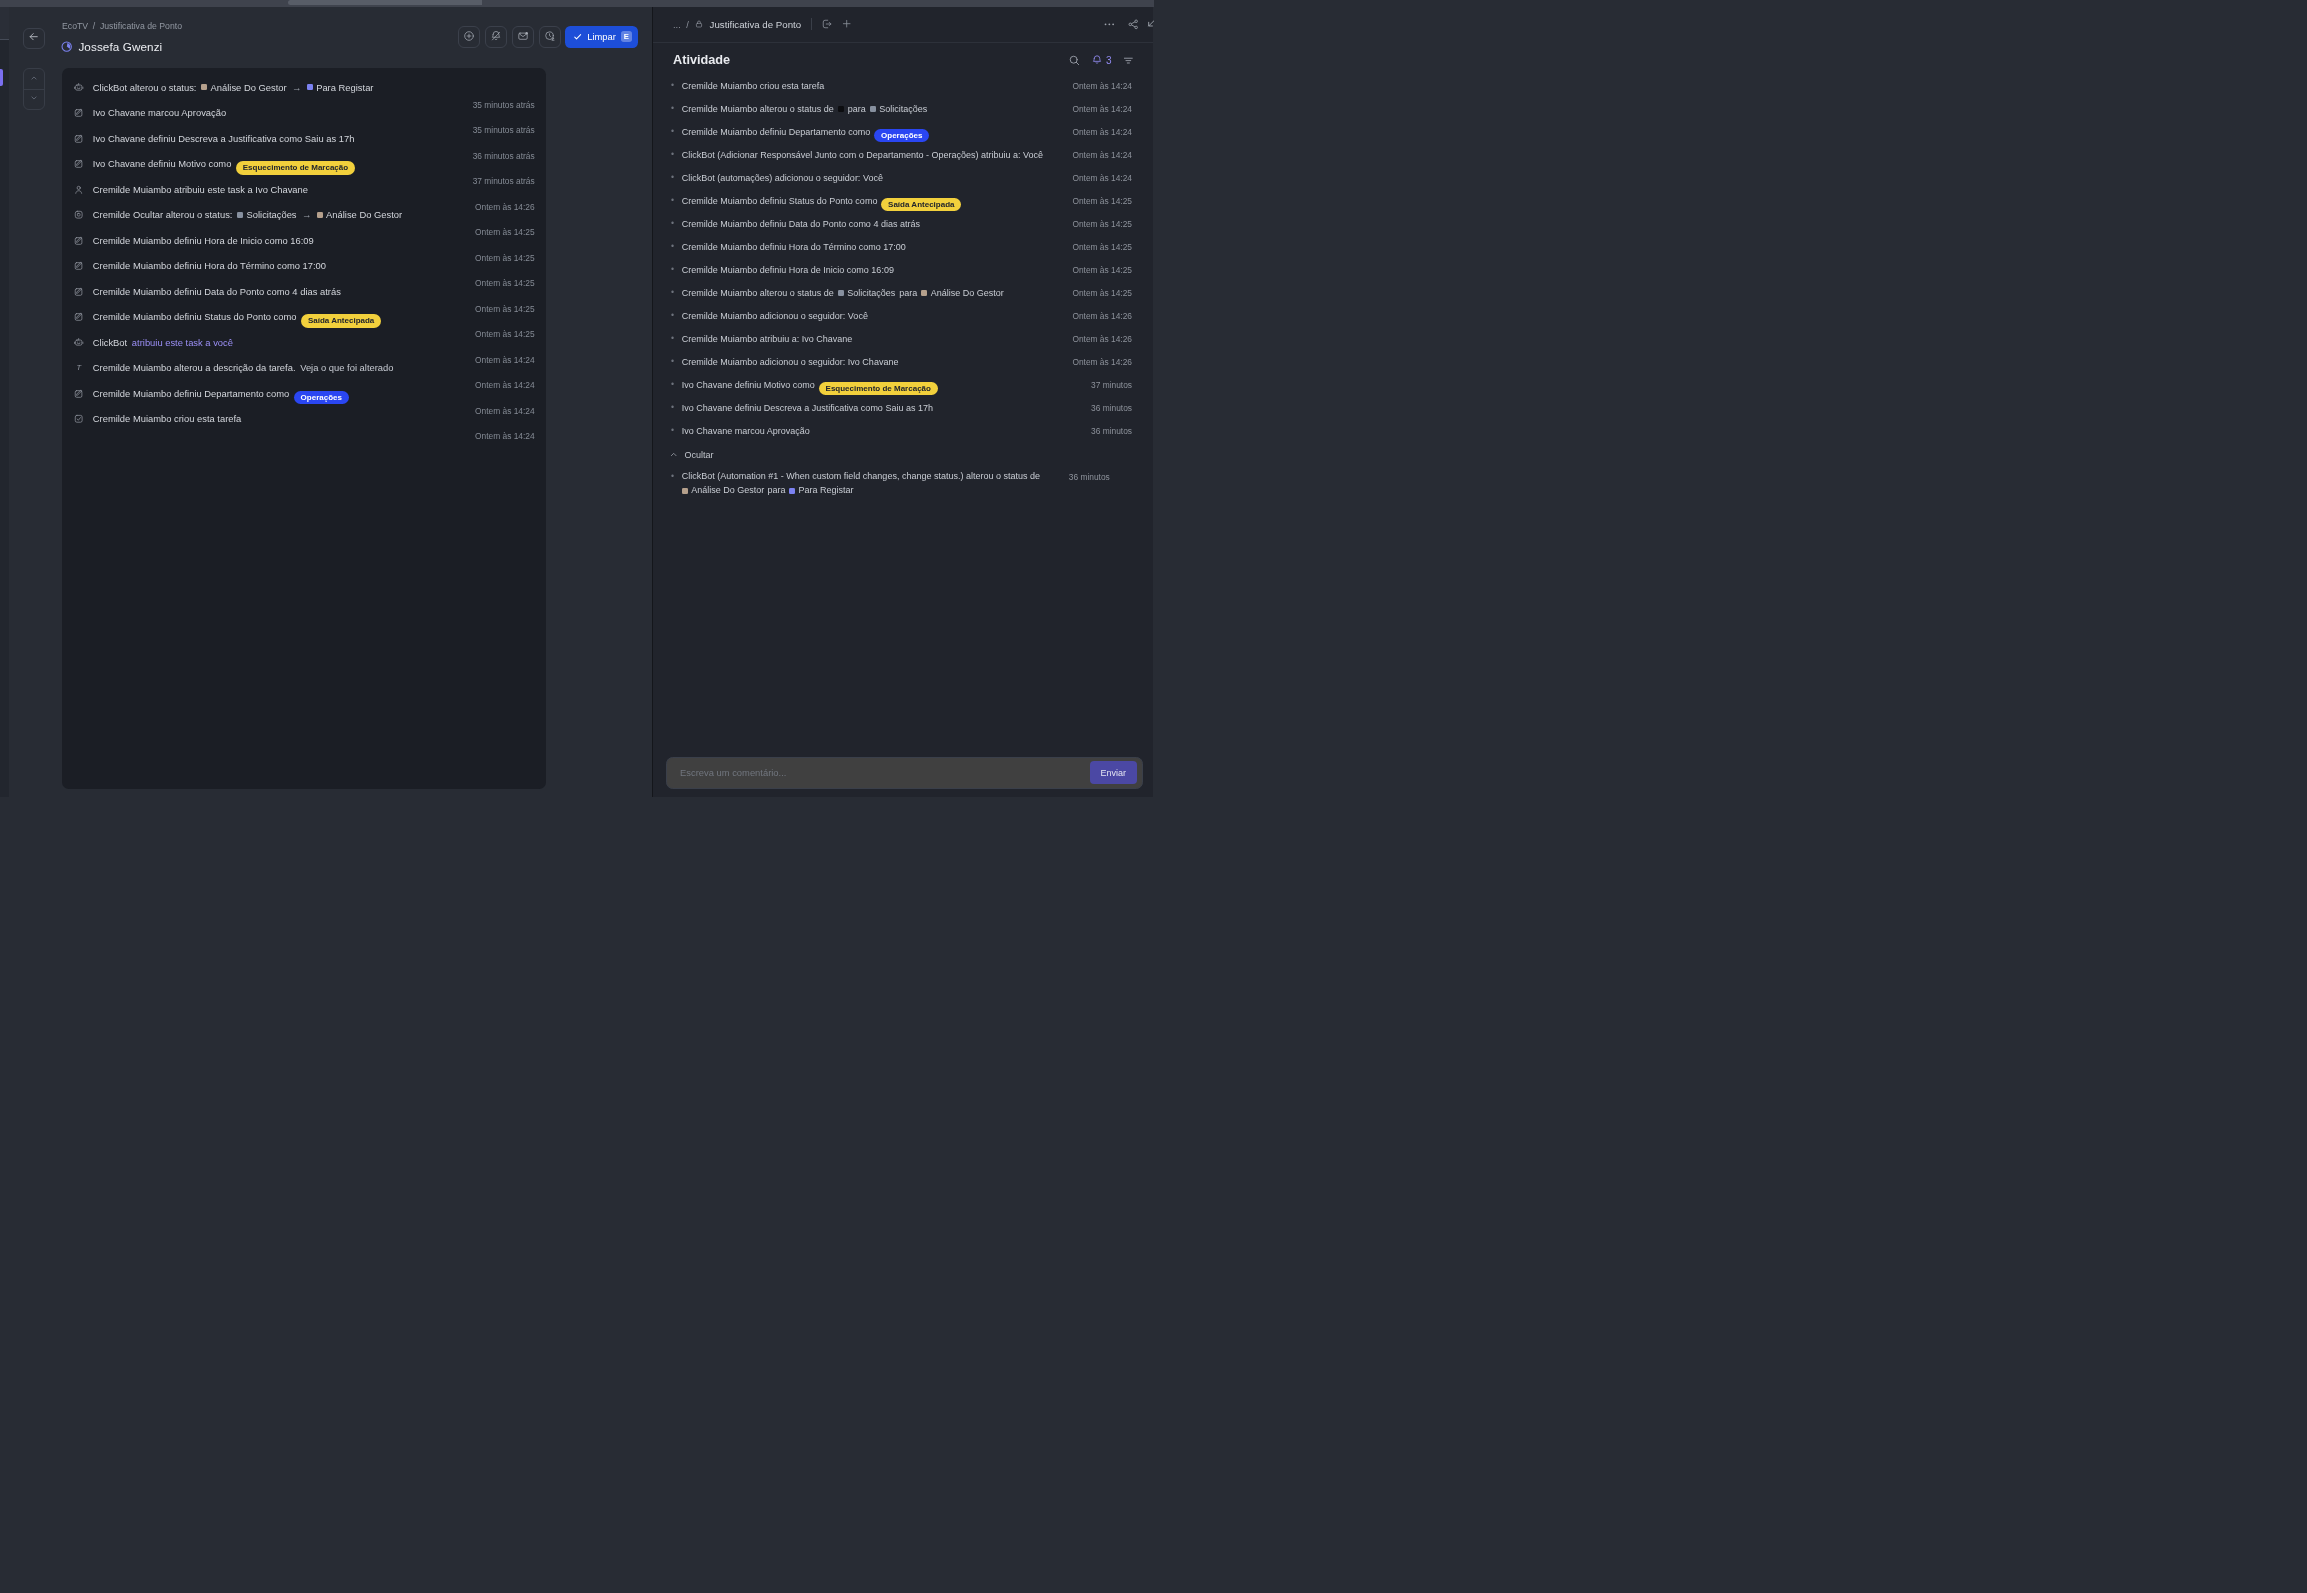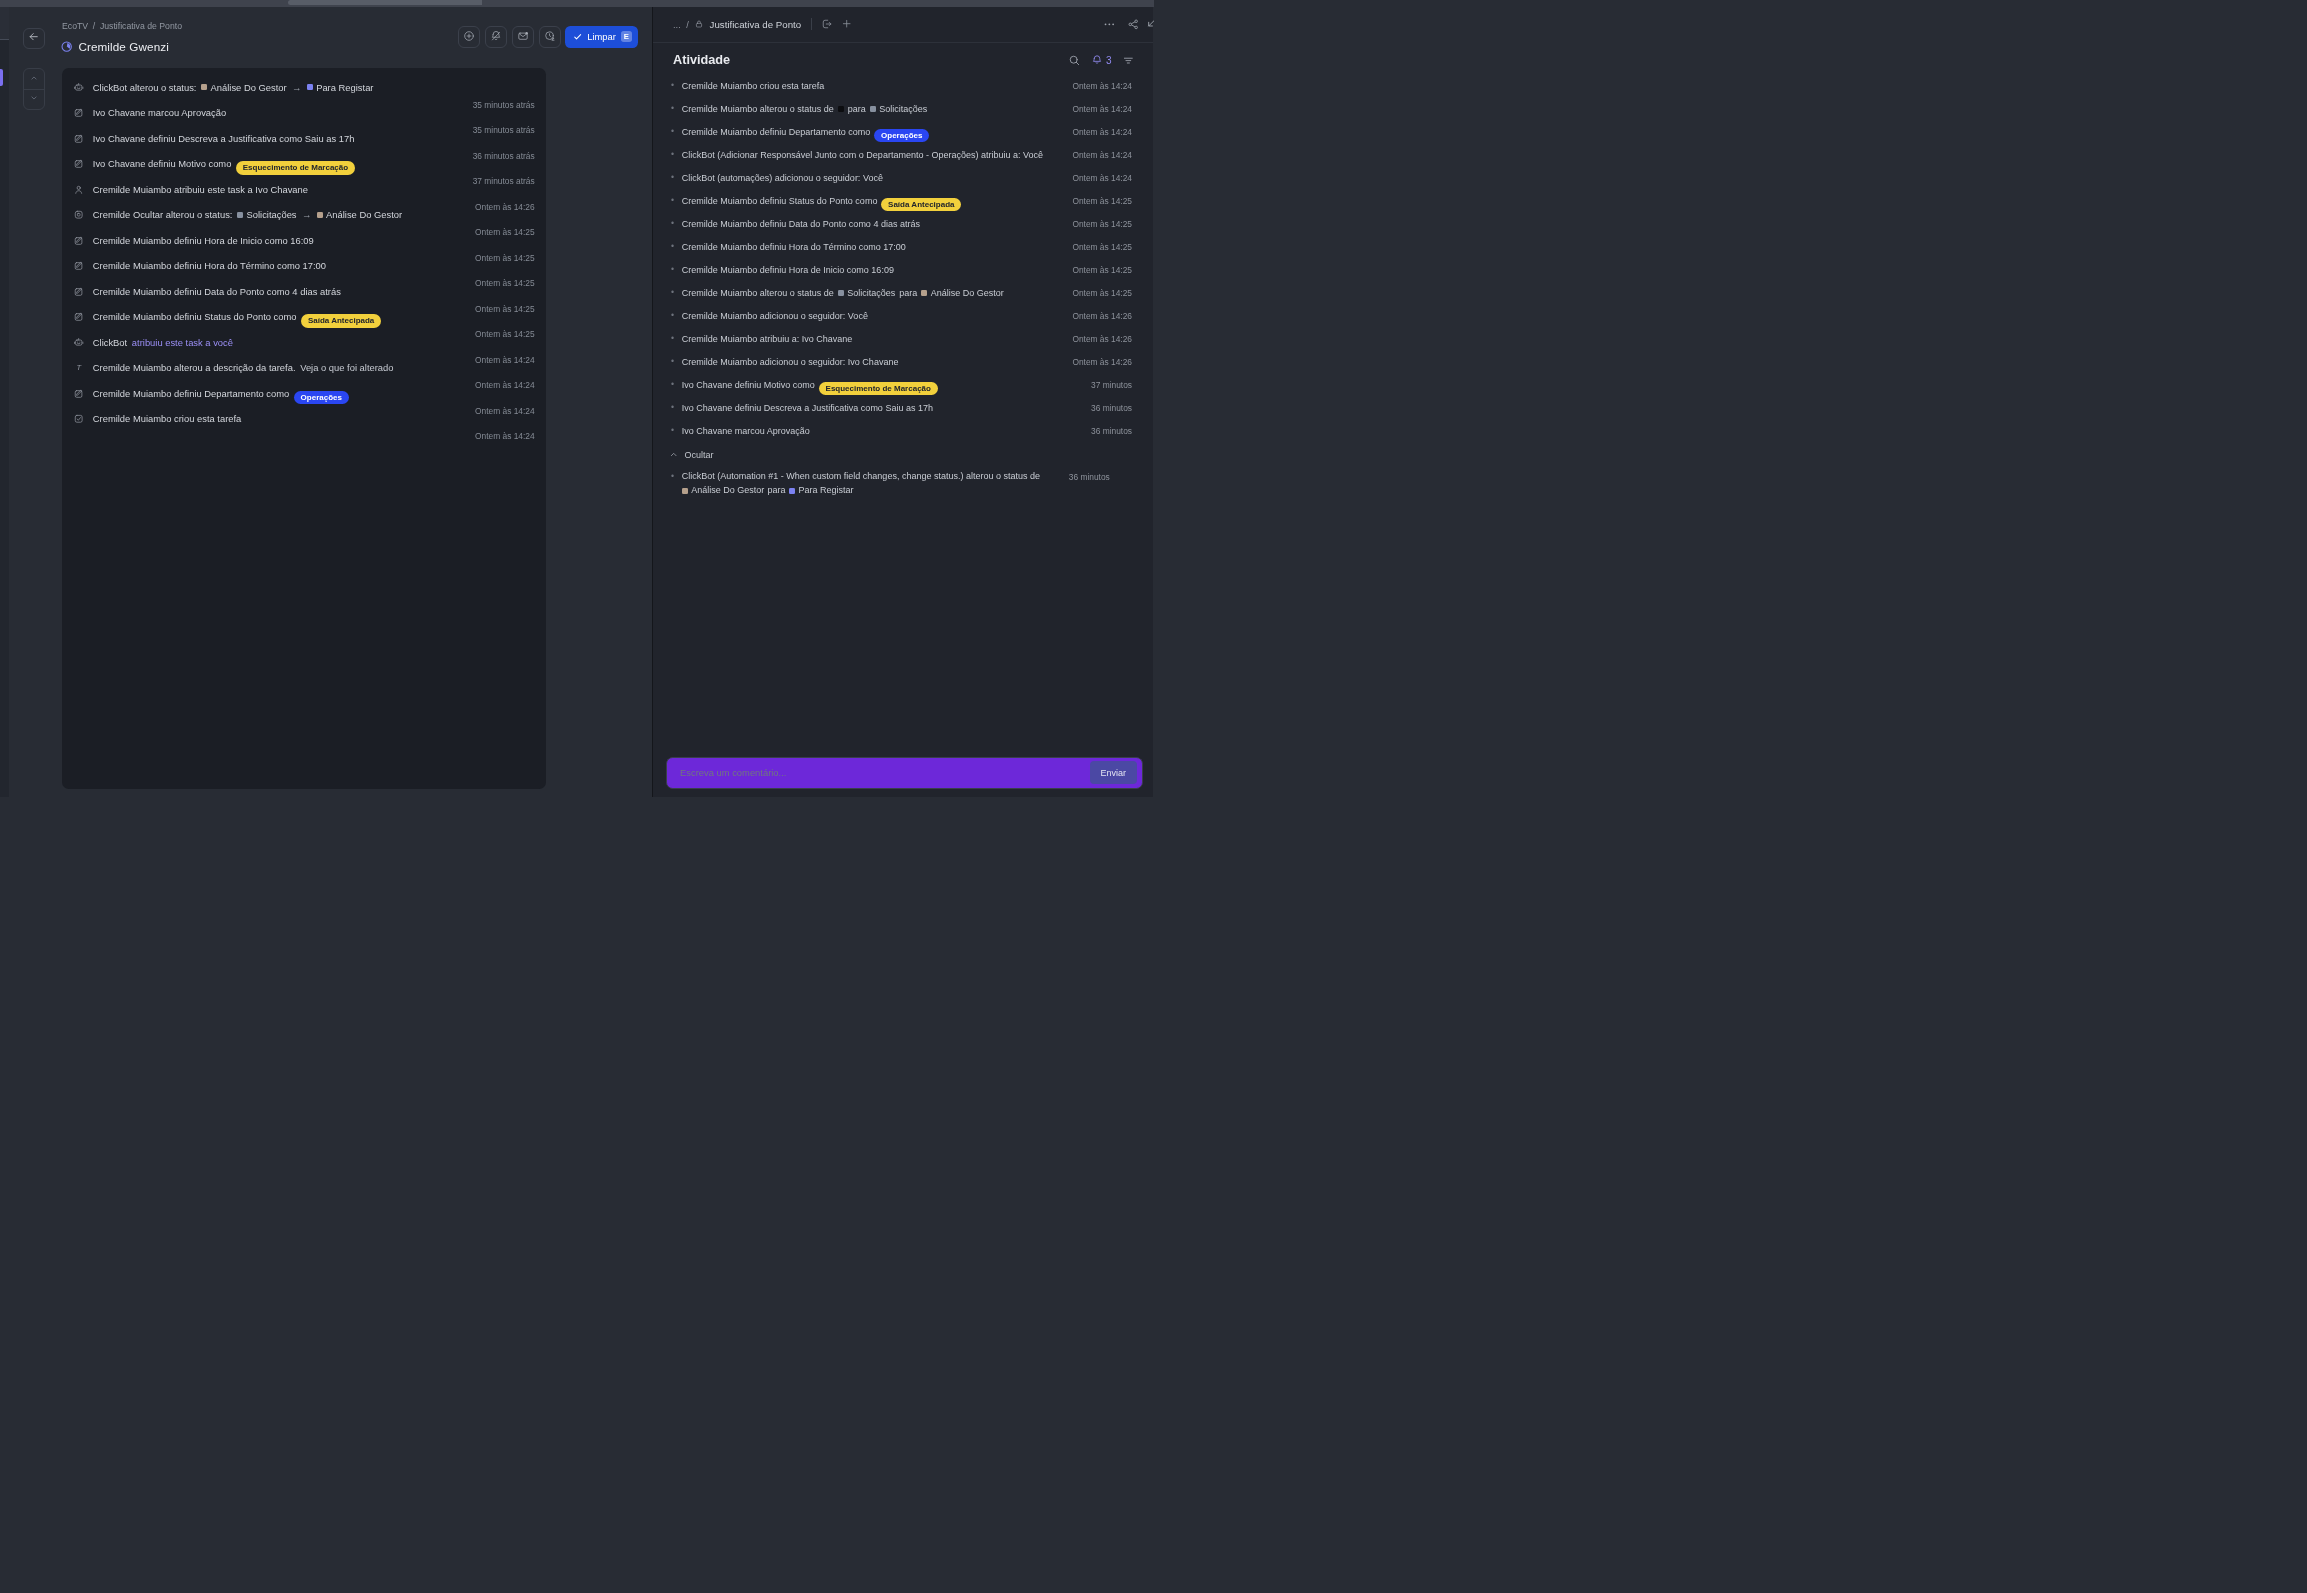--- a/index.html
+++ b/index.html
@@ -73,21 +73,21 @@
   .a-text{flex:1;display:flex;align-items:center;gap:4px;font-size:9px;color:#c9cdd4;white-space:nowrap;overflow:hidden;}
   .a-time{font-size:8.4px;color:#8d929b;white-space:nowrap;margin-left:8px;}
   .a-row.wrap{align-items:flex-start;padding-top:4px;padding-bottom:2.7px;}
   .a-row.wrap .a-bullet{margin-top:2px;}
   .a-row.wrap .a-text{display:block;white-space:normal;line-height:1.5;max-width:379px;}
   .a-row.wrap .a-text .status-chip{vertical-align:-0.7px;}
   .a-row.wrap .a-time{margin-top:1.3px;}
 
   .hide-row{display:flex;align-items:center;gap:6px;min-height:23px;padding:0 21px 0 16px;color:#c2c6cd;font-size:9px;cursor:pointer;margin-top:1.3px;}
 
-  .comment-box{position:absolute;left:13.4px;right:10px;bottom:8px;height:32px;background:#6d28d9;border:0.7px solid #3a3f4a;
+  .comment-box{position:absolute;left:13.4px;right:10px;bottom:8px;height:32px;background:#404040;border:0.7px solid #3a3f4a;
     border-radius:6.7px;display:flex;align-items:center;padding:0 5.4px 0 10.7px;box-sizing:border-box;}
   .comment-input{flex:1;background:transparent;border:none;outline:none;font-size:9.4px;color:#d3d6dc;font-family:inherit;}
   .comment-input::placeholder{color:#71767f;}
   .send-btn{height:23px;padding:0 10.7px;background:#4b48a4;border:none;border-radius:4px;color:#e3e4f2;
     font-size:9px;font-weight:500;font-family:inherit;cursor:pointer;}
 </style>
 </head>
 <body>
 
 <div class="top-band">
@@ -128,21 +128,21 @@
   <span>/</span>
   <span class="crumb">Justificativa de Ponto</span>
 </div>
 <div class="title-row">
   <span style="display:flex;">
     <svg width="11.4" height="11.4" viewBox="0 0 24 24" fill="none">
         <circle cx="12" cy="12" r="9.8" stroke="#7b82f0" stroke-width="2.2"></circle>
         <path d="M12.3 11.8 13.6 4.2A8 8 0 0 1 18.2 16.4 Z" fill="#7b82f0"></path>
       </svg>
   </span>
-  <span class="page-title">Cremilde Gwenzi</span>
+  <span class="page-title">Jossefa Gwenzi</span>
 </div>
 
 <div class="toolbar">
   <div class="icon-btn">
     <span>
       <svg width="12" height="12" viewBox="0 0 24 24" fill="none" stroke="#a6abb4" stroke-width="1.5" stroke-linecap="round">
           <circle cx="12" cy="12" r="8.6"></circle>
           <path d="M12 8.2v7.6M8.2 12h7.6"></path>
         </svg>
     </span>

